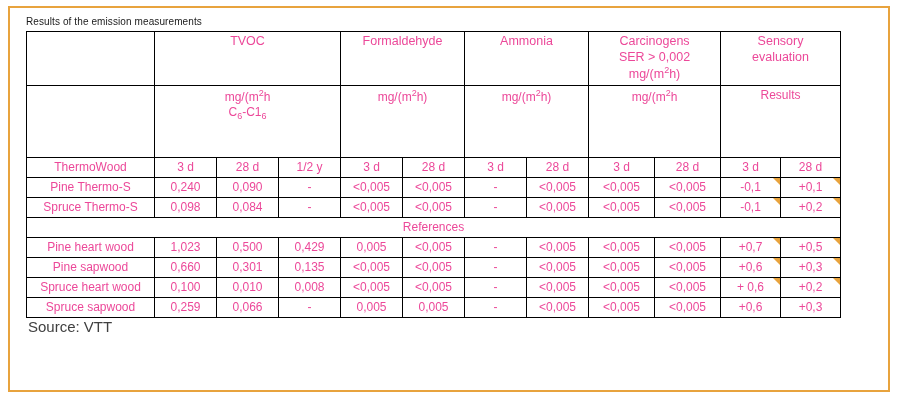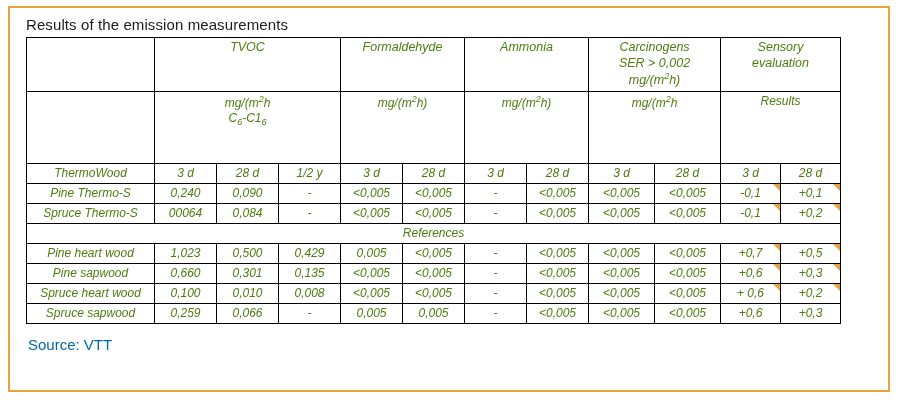--- a/index.html
+++ b/index.html
@@ -23,32 +23,31 @@
     box-sizing: border-box;
     background: #ffffff;
   }
   .inner {
     position: absolute;
     left: 16px;
     top: 8px;
     right: 12px;
   }
   .caption {
-    font-size: 15px;
+    font-size: 10px;
     color: #1a1a1a;
     margin-bottom: 4px;
     letter-spacing: 0.1px;
   }
   table.emissions {
     border-collapse: collapse;
     width: 808px;
     table-layout: fixed;
     font-size: 12px;
-    color: #4d7c0f;
-    font-style: italic;
+    color: #ec4899;
   }
   table.emissions td, table.emissions th {
     border: 1px solid #000000;
     padding: 2px 4px;
     vertical-align: top;
     font-weight: normal;
     text-align: center;
     line-height: 1.25;
     height: 17px;
     box-sizing: border-box;
@@ -94,22 +93,22 @@
   }
   .sup {
     vertical-align: super;
     font-size: 9px;
   }
   .c6 {
     display: block;
   }
   .source {
     font-size: 15px;
-    color: #0369a1;
-    margin-top: 12px;
+    color: #404040;
+    margin-top: 0;
     padding-left: 2px;
   }
   .corner {
     position: relative;
   }
   .corner::after {
     content: "";
     position: absolute;
     top: 0;
     right: 0;
@@ -196,21 +195,21 @@
           <td>-</td>
           <td>&lt;0,005</td>
           <td>&lt;0,005</td>
           <td>&lt;0,005</td>
           <td class="corner">-0,1</td>
           <td class="corner">+0,1</td>
         </tr>
 
         <tr>
           <td class="row-label">Spruce Thermo-S</td>
-          <td>00064</td>
+          <td>0,098</td>
           <td>0,084</td>
           <td>-</td>
           <td>&lt;0,005</td>
           <td>&lt;0,005</td>
           <td>-</td>
           <td>&lt;0,005</td>
           <td>&lt;0,005</td>
           <td>&lt;0,005</td>
           <td class="corner">-0,1</td>
           <td class="corner">+0,2</td>

